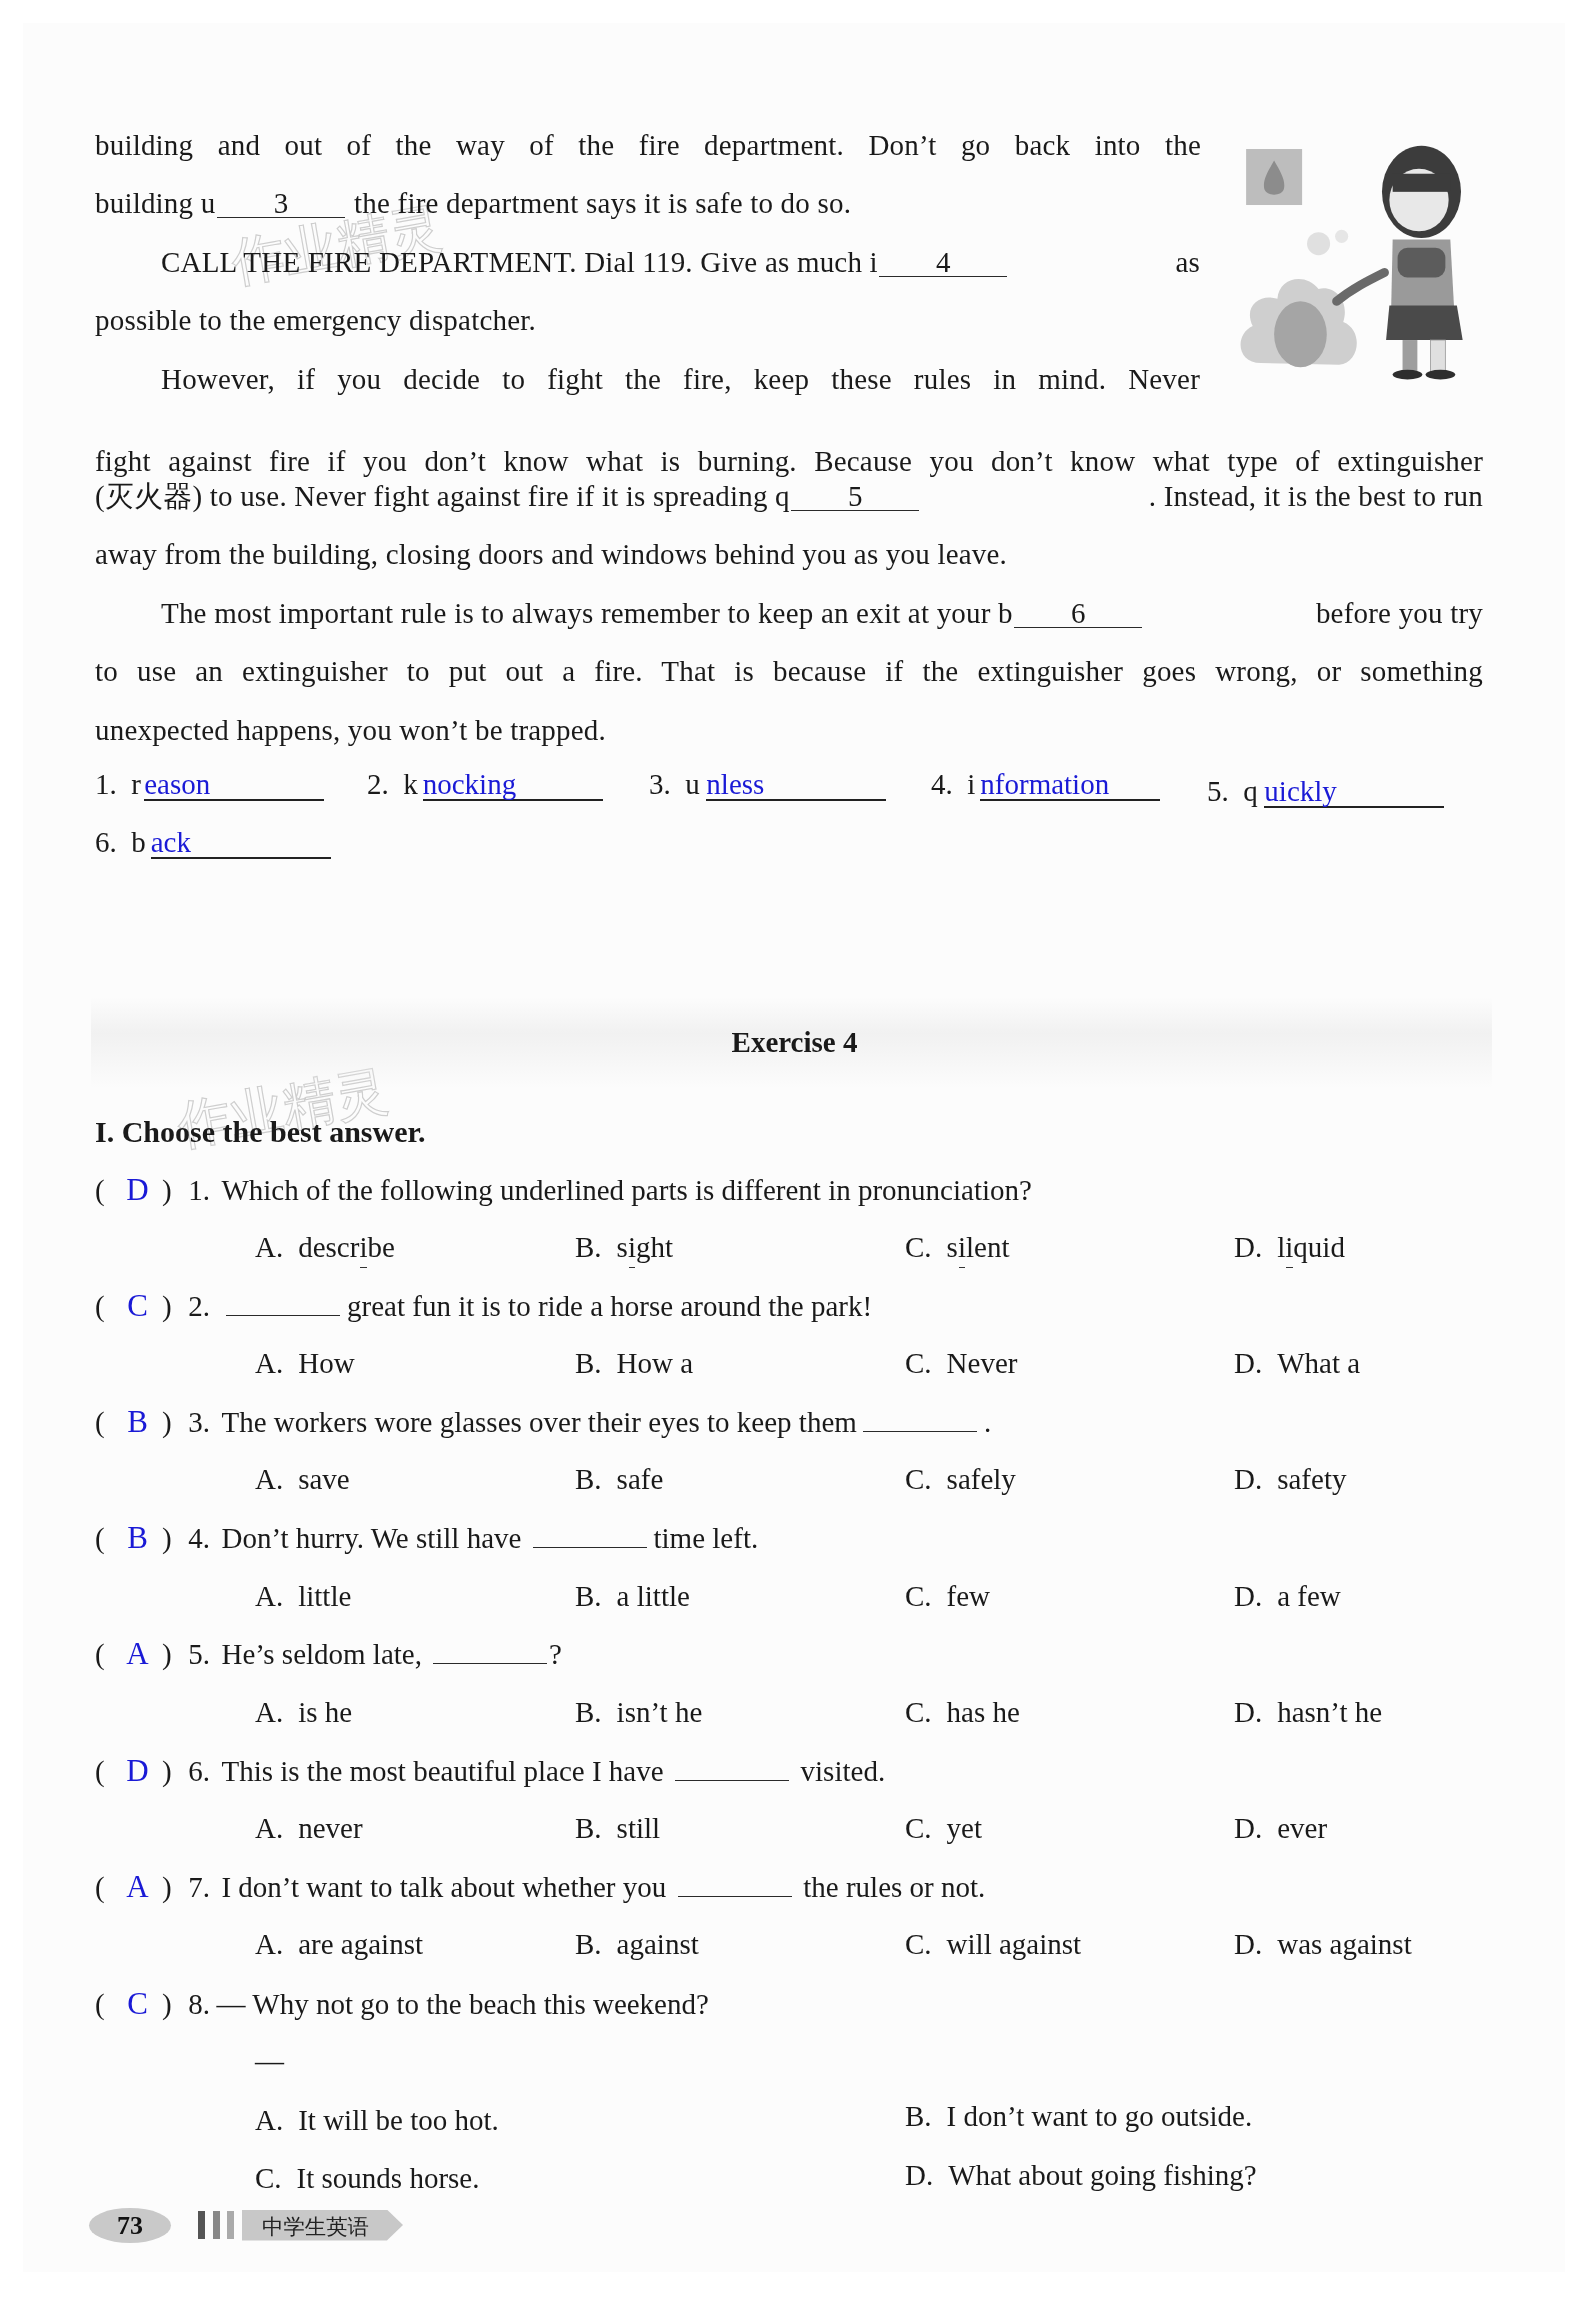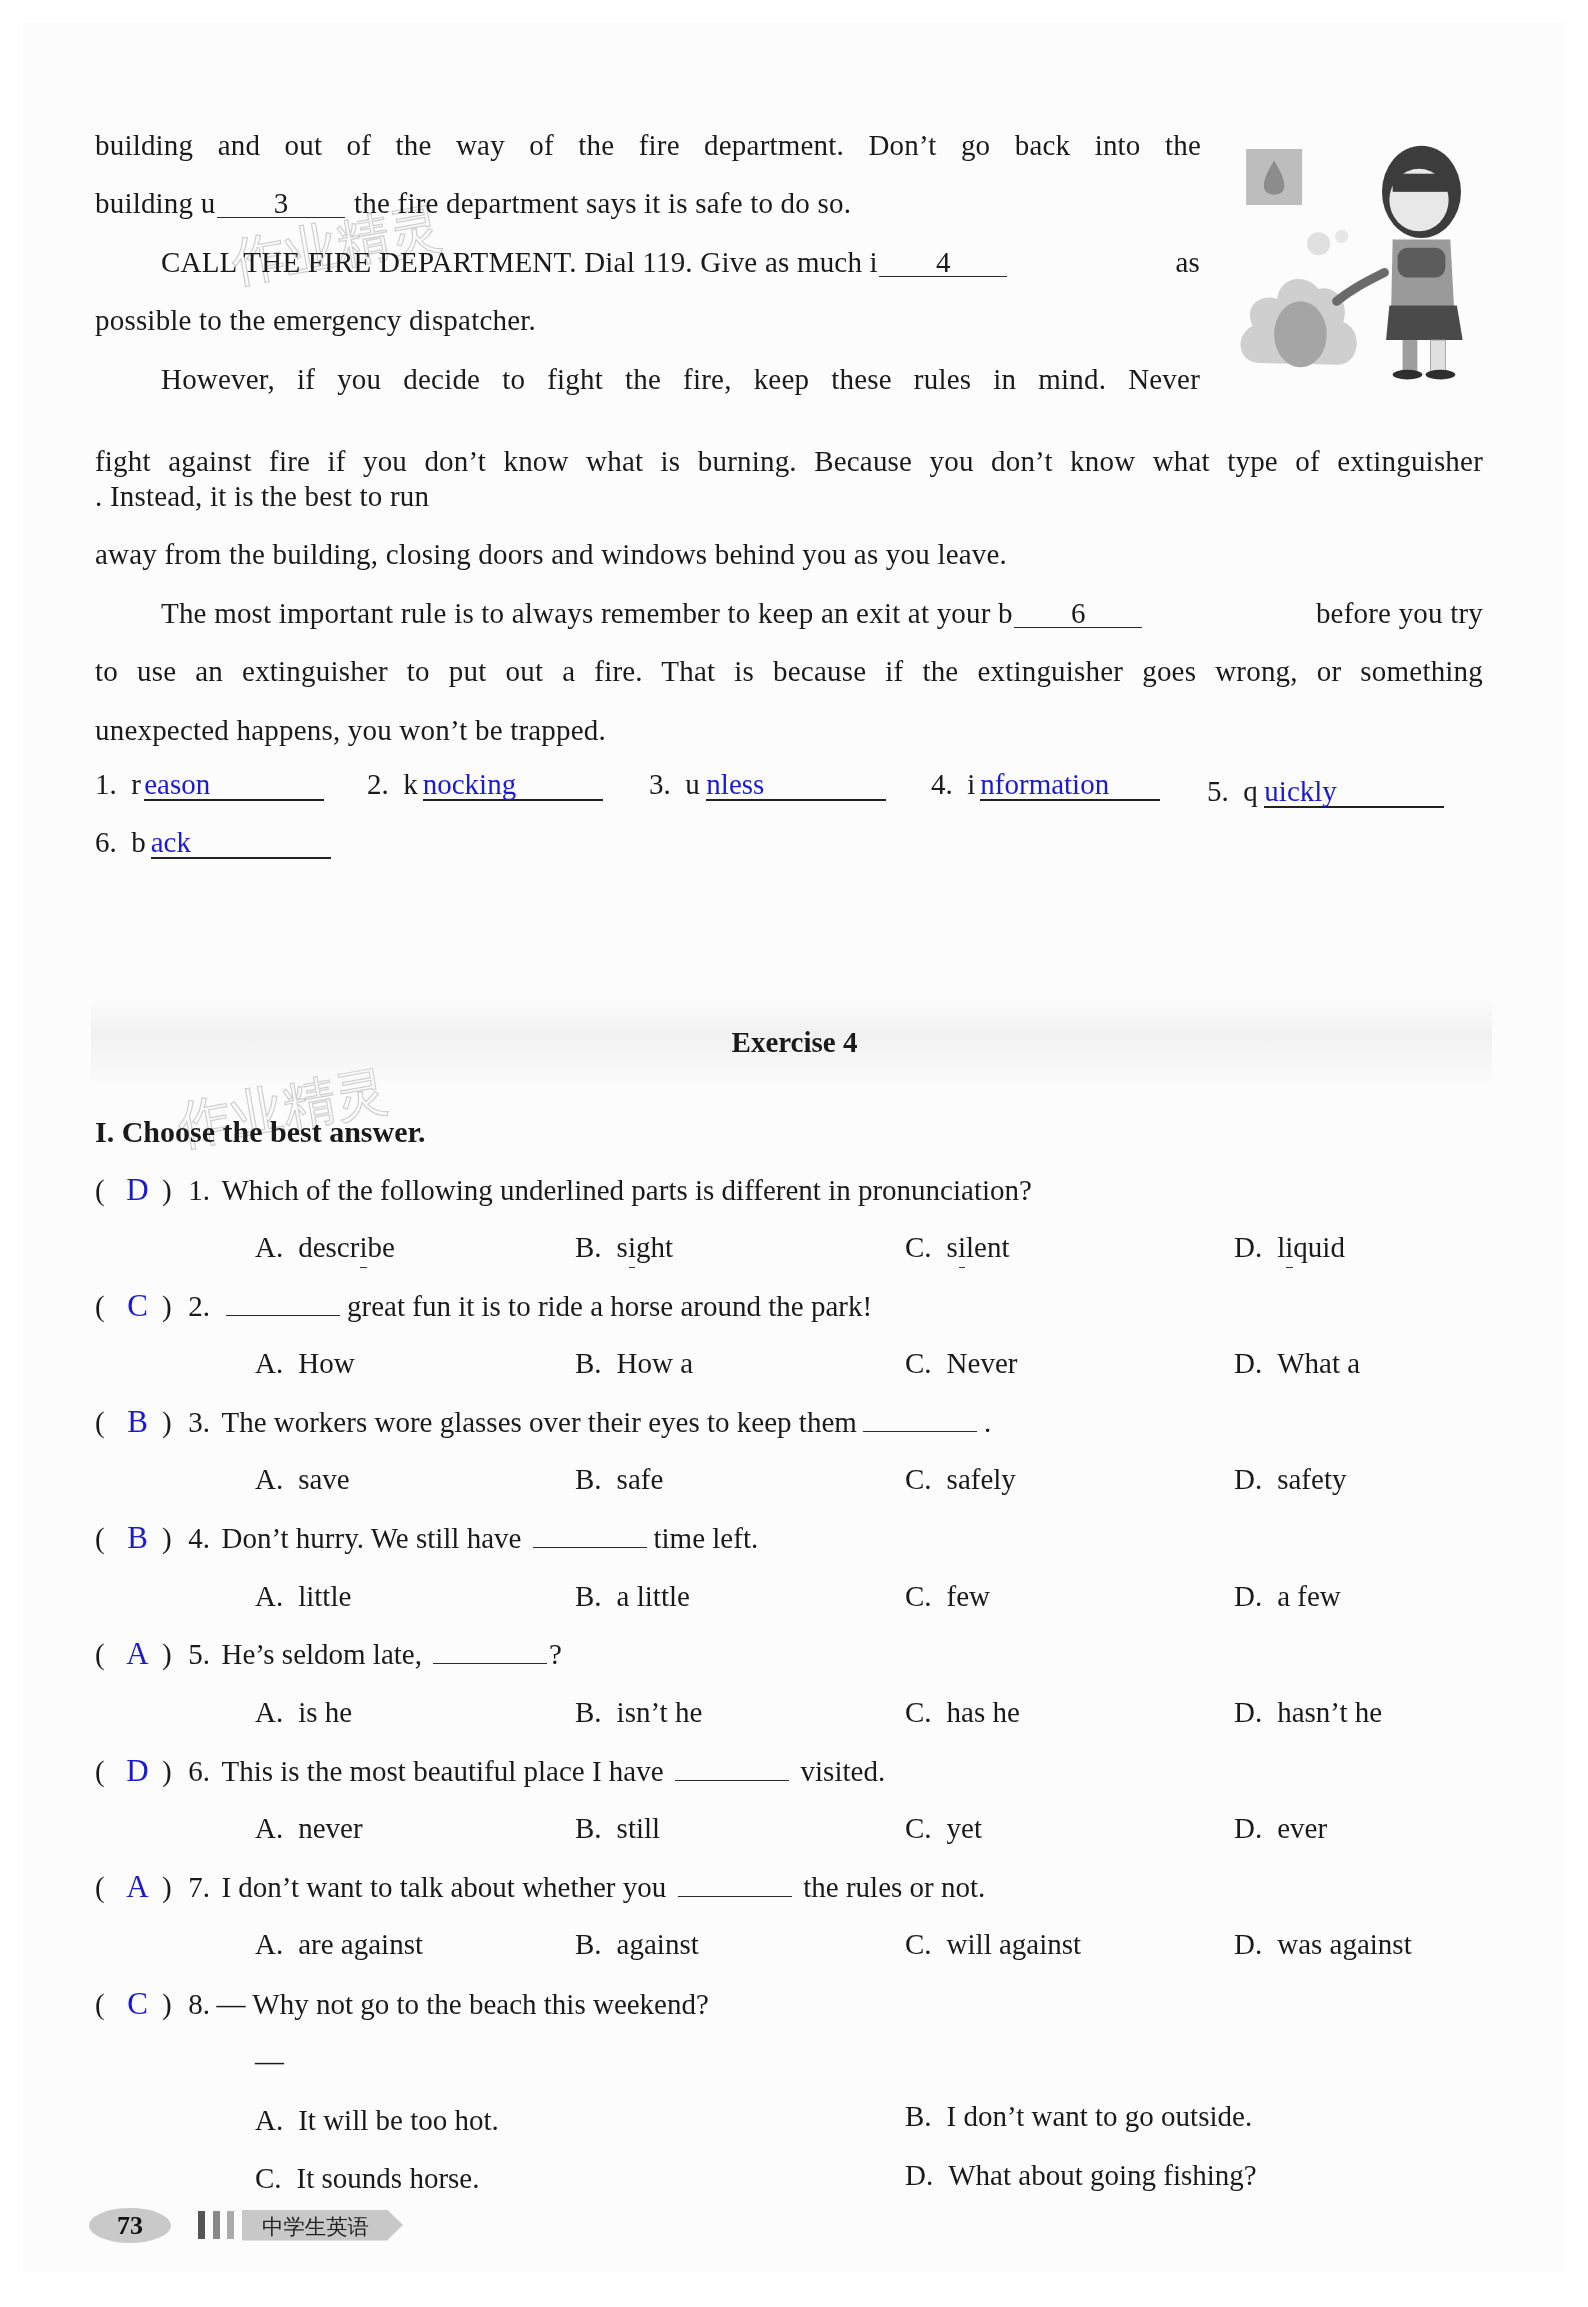--- a/index.html
+++ b/index.html
@@ -94,20 +94,21 @@
     <span>as</span>
   </div>
   <div class="line" style="top:304px;">possible to the emergency dispatcher.</div>
   <div class="line indent" style="top:363px; width:1039px;">
     <span class="justshort" style="width:1039px;">However, if you decide to fight the fire, keep these rules in mind. Never</span>
   </div>
   <div class="line" style="top:407px;margin-top:38px;">
     <span class="justtxt">fight against fire if you don’t know what is burning. Because you don’t know what type of extinguisher</span>
   </div>
   <div class="line just" style="top:480px;">
+    <span><span>(灭火器) to use. Never fight against fire if it is spreading q</span><span class="blank b150">5</span></span>
     <span>. Instead, it is the best to run</span>
   </div>
   <div class="line" style="top:538px;">away from the building, closing doors and windows behind you as you leave.</div>
   <div class="line indent just" style="top:597px; width:1322px;">
     <span><span>The most important rule is to always remember to keep an exit at your b</span><span class="blank b150">6</span></span>
     <span> before you try</span>
   </div>
   <div class="line" style="top:655px;">
     <span class="justtxt">to use an extinguisher to put out a fire. That is because if the extinguisher goes wrong, or something</span>
   </div>

